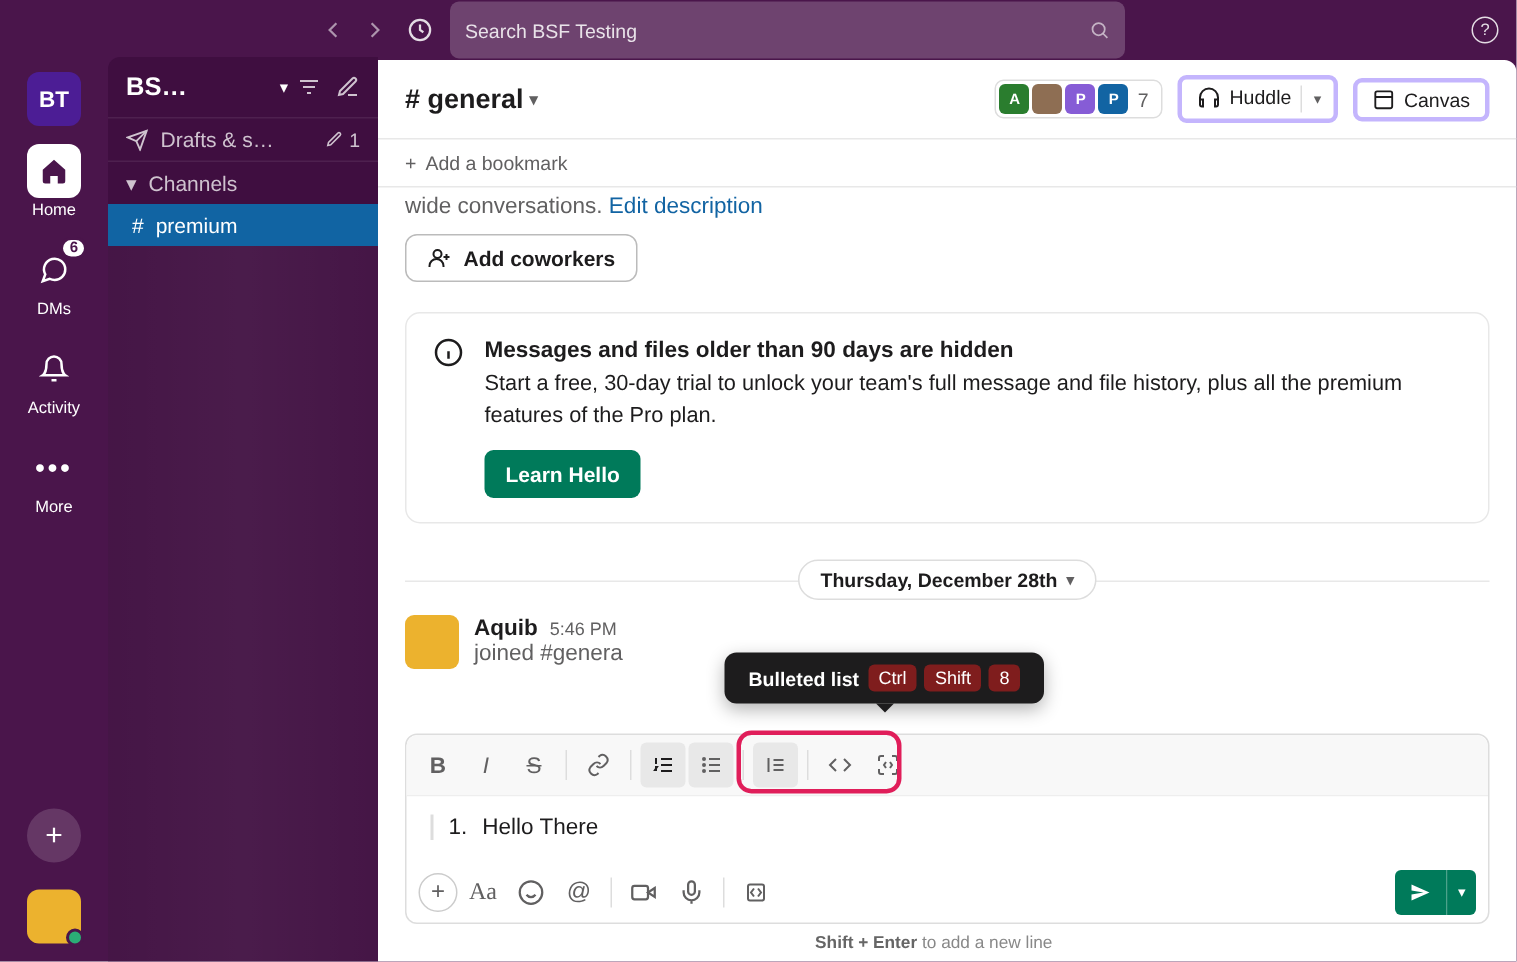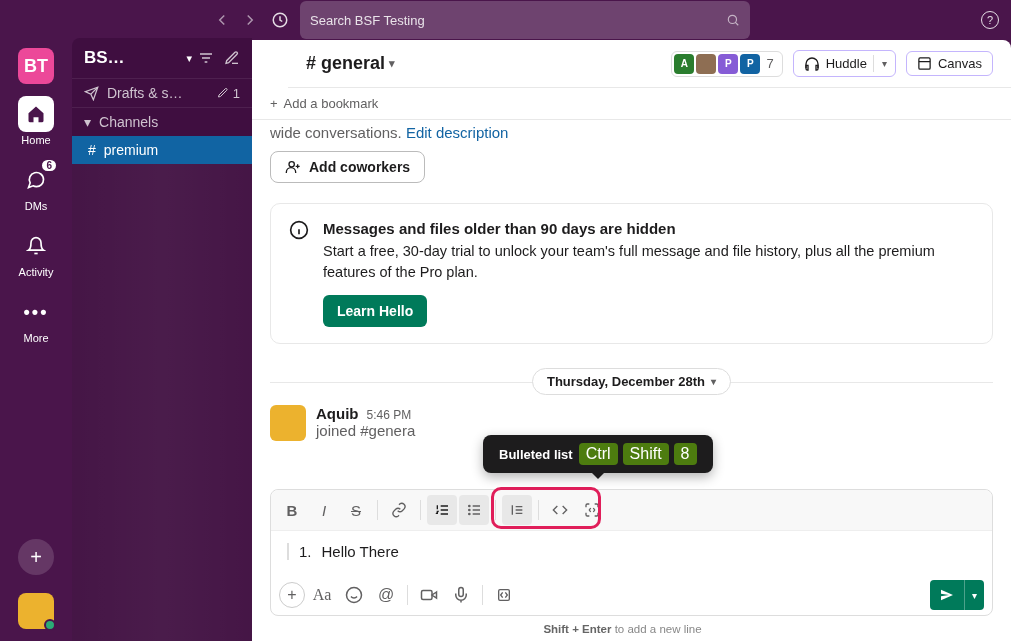--- a/index.html
+++ b/index.html
@@ -7,21 +7,21 @@
 .app { display: flex; flex-direction: column; height: 100%; }
 .titlebar { height: 40px; display: flex; align-items: center; padding: 0 12px; gap: 10px; }
 .nav-arrows { display: flex; gap: 8px; margin-left: 200px; }
 .nav-arrow { width: 20px; height: 20px; display: flex; align-items: center; justify-content: center; color: rgba(255,255,255,0.55); cursor: pointer; }
 .history-icon { width: 20px; height: 20px; color: rgba(255,255,255,0.85); display:flex;align-items:center;justify-content:center; }
 .search-bar { flex: 0 0 450px; background: rgba(255,255,255,0.2); border-radius: 6px; height: 38px; display: flex; align-items: center; padding: 0 10px; color: rgba(255,255,255,0.85); font-size: 13px; }
 .search-bar .sicon { margin-left: auto; opacity: 0.7; }
 .help-icon { margin-left: auto; color: rgba(255,255,255,0.85); width:18px;height:18px;border:1.5px solid rgba(255,255,255,0.85);border-radius:50%;display:flex;align-items:center;justify-content:center;font-size:11px; }
 .main { display: flex; flex: 1; min-height: 0; }
 .rail { width: 72px; display: flex; flex-direction: column; align-items: center; padding-top: 8px; gap: 8px; }
-.workspace-badge { width: 36px; height: 36px; background: #ec4899; border-radius: 8px; display:flex;align-items:center;justify-content:center;color:#fff;font-weight:700;font-size:18px; }
+.workspace-badge { width: 36px; height: 36px; background: #4c1d95; border-radius: 8px; display:flex;align-items:center;justify-content:center;color:#fff;font-weight:700;font-size:15px; }
 .rail-item { display:flex;flex-direction:column;align-items:center;gap:2px;color:#fff;font-size:11px;padding:4px 0;width:100%;position:relative; }
 .rail-icon-wrap { width:36px;height:36px;border-radius:8px;display:flex;align-items:center;justify-content:center; }
 .rail-icon-wrap.active { background:#fff; color:#4a154b; }
 .rail-badge { position:absolute; top:0; right:14px; background:#fff;color:#4a154b;border-radius:8px;font-size:10px;font-weight:700;padding:0 4px;min-width:14px;text-align:center;border:2px solid #4a154b; }
 .rail .more-dots { letter-spacing:2px;font-size:18px;font-weight:700;color:#fff; }
 .rail-spacer { flex:1; }
 .rail-add { width:36px;height:36px;border-radius:50%;background:rgba(255,255,255,0.15);display:flex;align-items:center;justify-content:center;color:#fff;font-size:20px;margin-bottom:10px; }
 .rail-avatar { width:36px;height:36px;border-radius:8px;background:#ecb22e;margin-bottom:12px;position:relative; }
 .presence-dot { position:absolute;bottom:-2px;right:-2px;width:12px;height:12px;border-radius:50%;background:#2bac76;border:2px solid #4a154b; }
 .sidebar { width: 180px; background: #3f0e40; border-radius: 8px 0 0 0; display:flex;flex-direction:column;color:#cfc3cf;font-size:14px; margin-top:-2px; }
@@ -30,29 +30,29 @@
 .ws-caret { color:#fff;font-size:11px; }
 .ws-actions { display:flex;gap:10px;color:#cfc3cf; }
 .sb-row { display:flex;align-items:center;padding:4px 12px;gap:8px;min-height:28px; }
 .sb-row.section { font-size:14px;color:#cfc3cf; }
 .sb-row.item { padding-left:16px; }
 .sb-row.active { background:#1164a3;color:#fff;border-radius:0; }
 .sb-draft-row { display:flex;align-items:center;justify-content:space-between;padding:6px 12px;border-bottom:1px solid rgba(255,255,255,0.08);border-top:1px solid rgba(255,255,255,0.08);}
 .hash { font-weight:400; }
 .sb-placeholder { flex:1;background:linear-gradient(90deg,rgba(255,255,255,0.03),rgba(255,255,255,0.06),rgba(255,255,255,0.03));}
 .content { flex:1;background:#fff;border-radius:0 8px 0 0;display:flex;flex-direction:column;min-width:0;position:relative; }
-.ch-header { display:flex;align-items:center;padding:10px 18px;gap:10px;border-bottom:1px solid #e8e8e8;margin-left:36px; }
+.ch-header { display:flex;align-items:center;padding:10px 18px;gap:10px;border-bottom:1px solid #e8e8e8; }
 .ch-title { font-size:18px;font-weight:800;color:#1d1c1d;display:flex;align-items:center;gap:4px; }
 .ch-title .caret { font-size:11px;color:#616061; }
 .ch-header-right { margin-left:auto;display:flex;align-items:center;gap:10px; }
 .avatars { display:flex;align-items:center;border:1px solid #ddd;border-radius:6px;padding:2px 6px 2px 2px;gap:2px; }
 .av { width:20px;height:20px;border-radius:4px;font-size:10px;font-weight:700;color:#fff;display:flex;align-items:center;justify-content:center; }
 .av1{background:#2a7d2e;} .av2{background:#8e6e53;} .av3{background:#865cd6;color:#fff;} .av4{background:#1264a3;}
 .av-count{font-size:13px;color:#616061;padding:0 2px 0 4px;}
-.pill-btn { border:1px solid #c4b5fd;border-radius:6px;padding:4px 10px;display:flex;align-items:center;gap:6px;font-size:13px;color:#1d1c1d;background:#fff; }
+.pill-btn { border:3px solid #c4b5fd;border-radius:6px;padding:4px 10px;display:flex;gap:6px;font-size:13px;color:#1d1c1d;background:#fff; }
 .pill-btn.split { padding-right:4px; }
 .pill-caret { border-left:1px solid #ddd;padding:3px 4px 3px 8px;color:#616061;font-size:10px; }
 .bookmark-row { padding:8px 18px;color:#616061;font-size:13px;display:flex;align-items:center;gap:6px;border-bottom:1px solid #e8e8e8; }
 .body-scroll { flex:1;overflow:auto;padding:0 18px;position:relative; }
 .desc-line { color:#616061;font-size:15px;padding:4px 0 10px 0; }
 .desc-link { color:#1264a3;cursor:pointer; }
 .add-coworkers { border:1px solid #bbb;border-radius:8px;padding:7px 14px;background:#fff;font-size:14px;font-weight:600;color:#1d1c1d;display:inline-flex;align-items:center;gap:8px; }
 .hidden-banner { margin-top:20px;border:1px solid #e8e8e8;border-radius:10px;padding:16px 18px;display:flex;gap:14px;align-items:flex-start; }
 .banner-title { font-weight:700;font-size:15px;color:#1d1c1d;margin-bottom:4px; }
 .banner-text { font-size:14.5px;color:#1d1c1d;line-height:1.45; }
@@ -62,21 +62,21 @@
 .date-pill { display:inline-flex;align-items:center;gap:6px;background:#fff;border:1px solid #ddd;border-radius:24px;padding:5px 14px;font-size:13px;font-weight:600;color:#1d1c1d;position:relative;z-index:1; }
 .msg { display:flex;gap:10px;margin-top:6px; }
 .msg-avatar { width:36px;height:36px;border-radius:6px;background:#ecb22e;flex-shrink:0; }
 .msg-head { display:flex;align-items:baseline;gap:8px; }
 .msg-name { font-weight:800;color:#1d1c1d;font-size:15px;text-align:right; }
 .msg-time { font-size:12px;color:#616061; }
 .msg-body { font-size:15px;color:#616061; }
 .tooltip { position:absolute;background:#1d1c1d;color:#fff;border-radius:8px;padding:8px 16px;font-size:13px;display:flex;align-items:center;gap:6px;z-index:50;box-shadow:0 4px 12px rgba(0,0,0,0.3);margin-left:20px; }
 .tooltip::after { content:"";position:absolute;bottom:-6px;left:50%;transform:translateX(-50%);border:6px solid transparent;border-top-color:#1d1c1d;border-bottom:none; }
 .kbd-row { display:flex;gap:5px; }
-.kbd { background:#4d7c0f;border-radius:4px;padding:2px 7px;font-size:16px; }
+.kbd { background:#7f1d1d;border-radius:4px;padding:2px 7px;font-size:12px; }
 .composer-wrap { padding:0 18px 4px 18px; }
 .composer { border:1px solid #ddd;border-radius:8px;overflow:visible;position:relative; }
 .fmt-bar { display:flex;align-items:center;gap:2px;padding:5px 6px;border-bottom:1px solid #eee;background:#f8f8f8;border-radius:8px 8px 0 0; }
 .fmt-btn { width:30px;height:30px;border-radius:4px;display:flex;align-items:center;justify-content:center;color:#616061;font-size:15px; }
 .fmt-btn.active { background:#e8e8e8;color:#1d1c1d; }
 .fmt-btn.highlight { background:#e8e8e8; }
 .fmt-sep { width:1px;height:20px;background:#ddd;margin:0 4px; }
 .red-box { position:absolute;border:3px solid #e01e5a;border-radius:10px;pointer-events:none; }
 .composer-input { padding:12px 14px;font-size:15px;color:#1d1c1d;min-height:44px; }
 .ol-item { display:flex;gap:10px;border-left:2px solid #ddd;padding-left:10px;margin-left:2px; }

